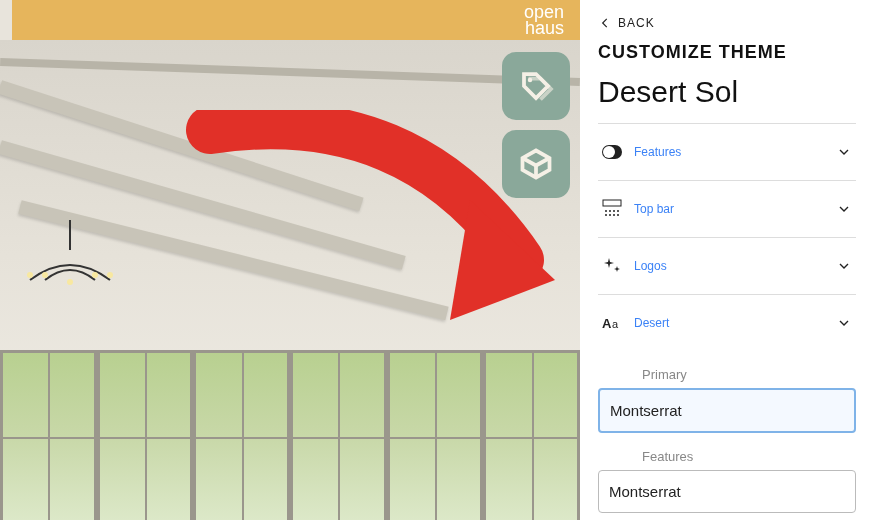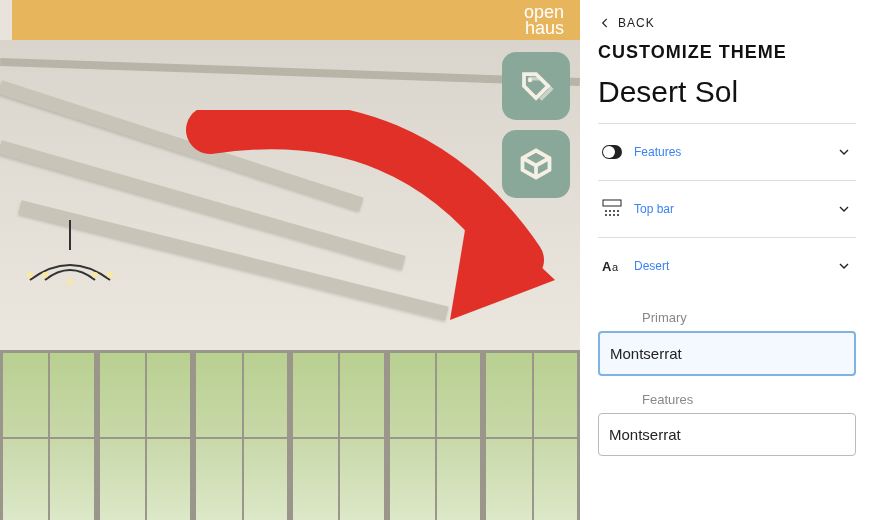--- a/index.html
+++ b/index.html
@@ -145,20 +145,34 @@
               <circle cx="16" cy="16" r="1" fill="#222"></circle>
             </svg>
         </div>
         <div class="group-title">Top bar</div>
         <svg class="chev" viewBox="0 0 24 24">
             <path d="M6 9 L12 15 L18 9" stroke="#222" stroke-width="2" fill="none"></path>
           </svg>
       </div>
     </div>
 
+    <div class="group">
+      <div class="group-header">
+        <div class="icon-slot">
+          <svg viewBox="0 0 20 20">
+              <path d="M7 2 L8 6 L12 7 L8 8 L7 12 L6 8 L2 7 L6 6 Z" fill="#222"></path>
+              <path d="M15 10 L15.7 12.3 L18 13 L15.7 13.7 L15 16 L14.3 13.7 L12 13 L14.3 12.3 Z" fill="#222"></path>
+            </svg>
+        </div>
+        <div class="group-title">Logos</div>
+        <svg class="chev" viewBox="0 0 24 24">
+            <path d="M6 9 L12 15 L18 9" stroke="#222" stroke-width="2" fill="none"></path>
+          </svg>
+      </div>
+    </div>
 
     <div class="group">
       <div class="group-header">
         <div class="icon-slot">
           <svg viewBox="0 0 20 20">
               <text x="0" y="15" font-size="13" font-weight="700" fill="#222">A</text>
               <text x="10" y="15" font-size="11" fill="#222">a</text>
             </svg>
         </div>
         <div class="group-title">Desert</div>

